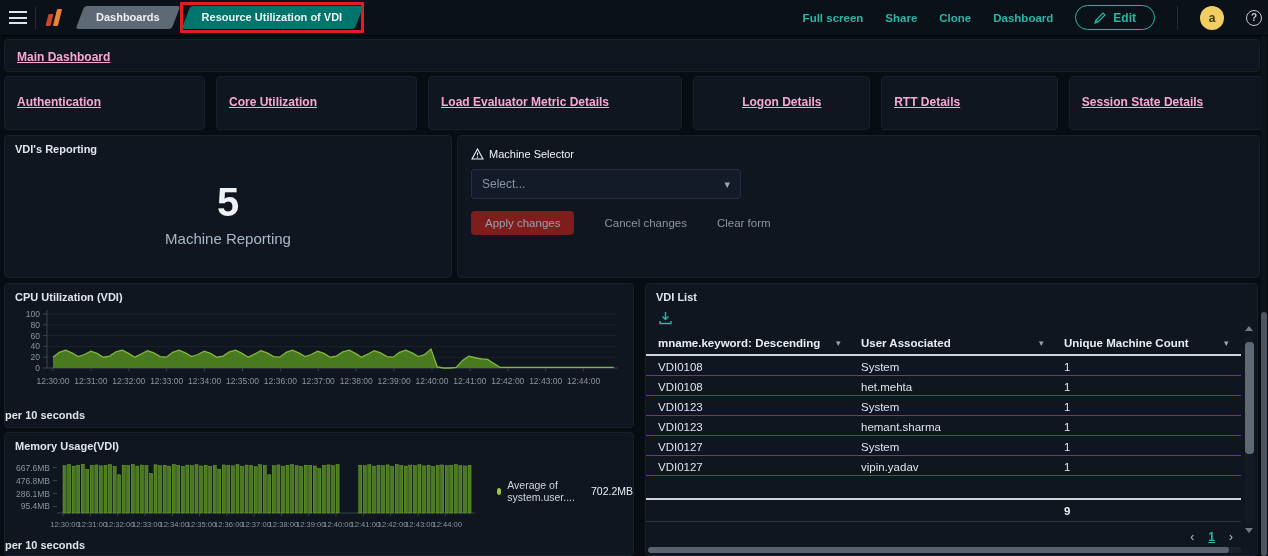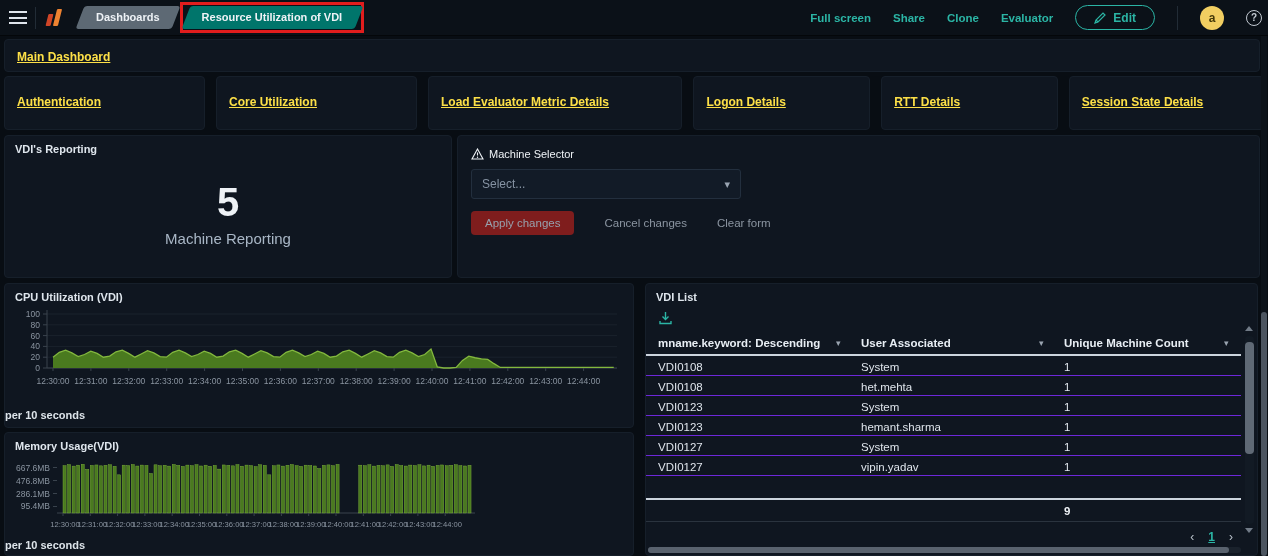--- a/index.html
+++ b/index.html
@@ -42,29 +42,29 @@
     align-items:center; justify-content:center; cursor:pointer; }
   .help { width:16px; height:16px; border-radius:50%; border:1.5px solid #c3cad2;
     color:#c3cad2; font-size:10px; font-weight:bold; display:flex;
     align-items:center; justify-content:center; cursor:pointer; }
 
   
   .panel { position:absolute; background:#0f1620; border:1px solid #161f2a;
     border-radius:4px; }
   .panel-title { font-size:11px; font-weight:bold; color:#dfe6ed;
     padding:7px 0 0 10px; }
-  .ulink { font-size:12px; font-weight:bold; color:#fde047;
+  .ulink { font-size:12px; font-weight:bold; color:#f9a8d4;
     text-decoration:underline; cursor:pointer; display:inline-block; }
 
   #main-dash { left:4px; top:39px; width:1256px; height:33px; padding:7px 12px; }
   .nav-row { position:absolute; left:4px; top:76px; width:1260px; height:54px;
     display:flex; gap:11px; }
   .nav-row .panel { position:relative; padding:15px 12px; }
   .nav-row .panel:nth-child(1){ width:206px; } .nav-row .panel:nth-child(2){ width:206px; }
-  .nav-row .panel:nth-child(3){ width:261px; } .nav-row .panel:nth-child(4){ width:181px; }
+  .nav-row .panel:nth-child(3){ width:261px; } .nav-row .panel:nth-child(4){ width:181px;text-align:center; }
   .nav-row .panel:nth-child(5){ width:181px; } .nav-row .panel:nth-child(6){ width:200px; }
 
   
   #vdi-reporting { left:4px; top:135px; width:448px; height:143px; }
   .big-metric { position:absolute; left:0; right:0; top:46px; text-align:center; }
   .big-metric .val { font-size:40px; font-weight:bold; color:#eef2f6; line-height:1; }
   .big-metric .cap { font-size:15px; color:#a9b7c6; margin-top:8px; }
 
   
   #machine-selector { left:457px; top:135px; width:803px; height:143px;
@@ -161,21 +161,21 @@
           <div class="crumb active">
             <div class="bg"></div><span>Resource Utilization of VDI</span>
           </div>
         </div>
       </div>
     </div>
     <div class="tb-right">
       <span class="tb-link">Full screen</span>
       <span class="tb-link">Share</span>
       <span class="tb-link">Clone</span>
-      <span class="tb-link">Evaluator</span>
+      <span class="tb-link">Dashboard</span>
       <div class="edit-btn">
         <svg width="12" height="12" viewBox="0 0 12 12">
             <path d="M1 11 L2 8 L9 1 L11 3 L4 10 Z" fill="none" stroke="#2bb5a5" stroke-width="1.2"></path>
             <path d="M2 8 L4 10" stroke="#2bb5a5" stroke-width="1.2"></path>
           </svg>
         <span>Edit</span>
       </div>
       <div class="tb-divider2"></div>
       <div class="avatar">a</div>
       <div class="help">?</div>
@@ -404,20 +404,25 @@
         <text x="333" y="72" text-anchor="middle" font-size="7.6" fill="#8a94a0" font-family="Liberation Sans, sans-serif">12:40:00</text>
         <line x1="358.3" y1="58" x2="358.3" y2="61" stroke="#3a434d" stroke-width="1"></line>
         <text x="360.3" y="72" text-anchor="middle" font-size="7.6" fill="#8a94a0" font-family="Liberation Sans, sans-serif">12:41:00</text>
         <line x1="385.6" y1="58" x2="385.6" y2="61" stroke="#3a434d" stroke-width="1"></line>
         <text x="387.6" y="72" text-anchor="middle" font-size="7.6" fill="#8a94a0" font-family="Liberation Sans, sans-serif">12:42:00</text>
         <line x1="412.90000000000003" y1="58" x2="412.90000000000003" y2="61" stroke="#3a434d" stroke-width="1"></line>
         <text x="414.90000000000003" y="72" text-anchor="middle" font-size="7.6" fill="#8a94a0" font-family="Liberation Sans, sans-serif">12:43:00</text>
         <line x1="440.2" y1="58" x2="440.2" y2="61" stroke="#3a434d" stroke-width="1"></line>
         <text x="442.2" y="72" text-anchor="middle" font-size="7.6" fill="#8a94a0" font-family="Liberation Sans, sans-serif">12:44:00</text>
       </svg>
+    <div class="legend">
+      <span class="dot" style="background: rgb(156, 204, 46);"></span>
+      <span class="lab">Average of system.user....</span>
+      <span class="val">702.2MB</span>
+    </div>
     <div class="xlabel">per 10 seconds</div>
   </div>
 
   <div class="panel" id="vdi-list">
     <div class="panel-title">VDI List</div>
     <svg class="dl-icon" width="15" height="14" viewBox="0 0 15 14">
       <path d="M7.5 1 L7.5 8" stroke="#2bb5a5" stroke-width="1.4"></path>
       <path d="M4.5 5.5 L7.5 8.5 L10.5 5.5" fill="none" stroke="#2bb5a5" stroke-width="1.4"></path>
       <path d="M2 10 L2 12.5 L13 12.5 L13 10" fill="none" stroke="#2bb5a5" stroke-width="1.4"></path>
     </svg>

